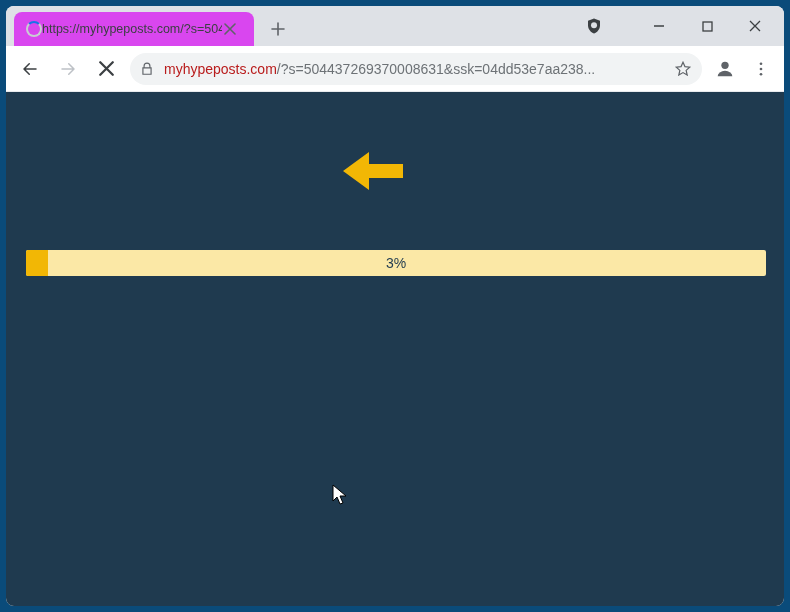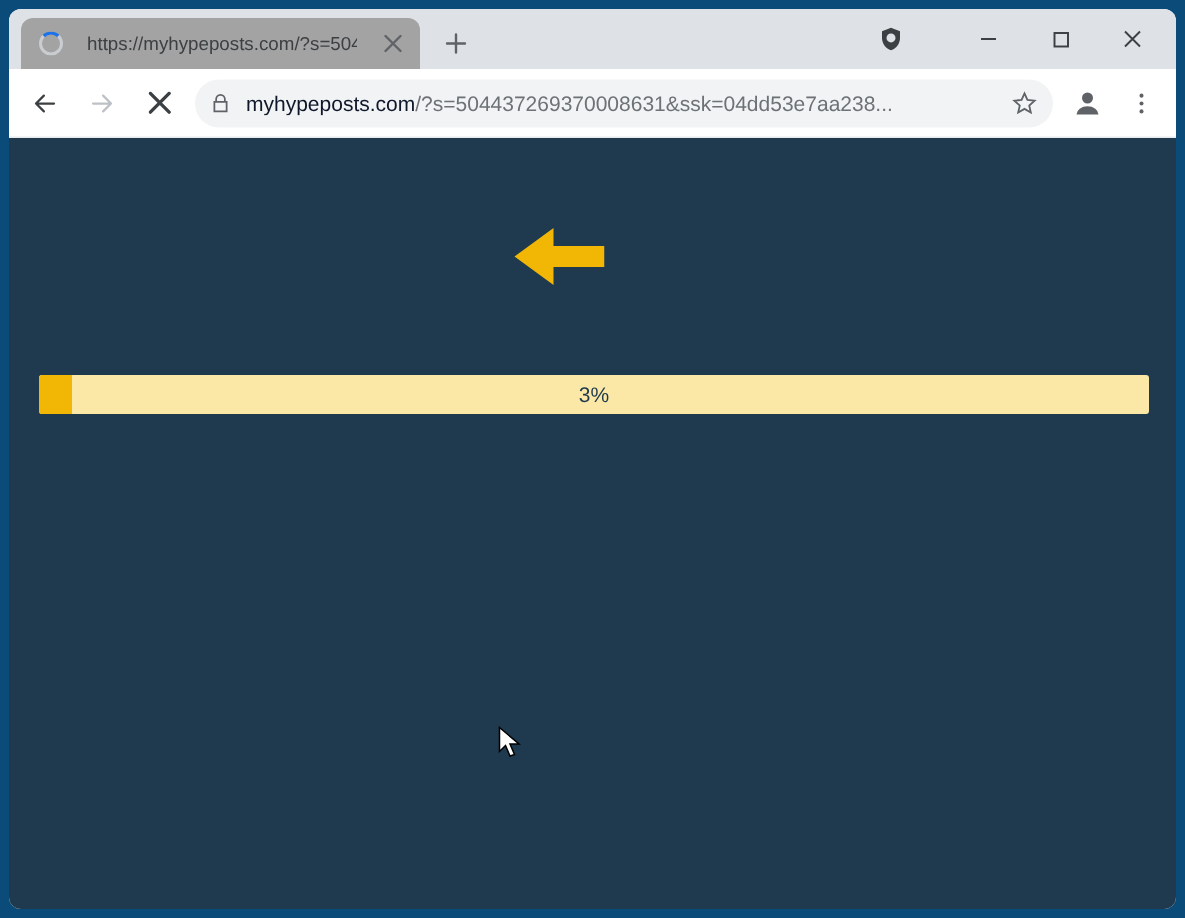--- a/index.html
+++ b/index.html
@@ -1,34 +1,34 @@
 <!DOCTYPE html>
 <html><head>
 <meta charset="utf-8">
 <style>
   * { margin: 0; padding: 0; box-sizing: border-box; }
   html, body { width: 790px; height: 612px; overflow: hidden; font-family: "Segoe UI", Arial, sans-serif; }
   .frame { width: 790px; height: 612px; background: #0a4b7a; padding: 6px; }
   .window { width: 100%; height: 100%; background: #fff; border-radius: 8px; overflow: hidden; position: relative; display: flex; flex-direction: column; }
   .titlebar { height: 40px; background: #dee1e6; display: flex; align-items: flex-end; position: relative; }
-  .tab { background: #a3a3a3; height: 34px; margin-left: 8px; border-radius: 8px 8px 0 0; display: flex; align-items: center; padding: 0 10px 0 12px; gap: 16px; min-width: 240px; position: relative; }
+  .tab { background: #d946ef; height: 34px; margin-left: 8px; border-radius: 8px 8px 0 0; display: flex; align-items: center; padding: 0 10px 0 12px; gap: 0; min-width: 240px; position: relative; }
   .tab-spinner { width: 16px; height: 16px; border: 2px solid #c9cdd2; border-top-color: #1a73e8; border-radius: 50%; }
   .tab-title { font-size: 12.5px; color: #3c4043; white-space: nowrap; overflow: hidden; text-overflow: clip; max-width: 180px; }
   .tab-close { width: 16px; height: 16px; display: flex; align-items: center; justify-content: center; color: #5f6368; cursor: pointer; }
   .new-tab { width: 28px; height: 28px; display: flex; align-items: center; justify-content: center; margin-left: 10px; margin-bottom: 3px; color: #5f6368; cursor: pointer; border-radius: 50%; }
   .win-controls { position: absolute; right: 6px; top: 0; height: 40px; display: flex; align-items: center; gap: 22px; padding-right: 10px; }
   .win-btn { width: 26px; height: 26px; display: flex; align-items: center; justify-content: center; color: #3c4043; cursor: pointer; }
   .shield { position: absolute; right: 180px; top: 10px; width: 20px; height: 20px; display:flex; align-items:center; justify-content:center; color:#3c4043; }
   .toolbar { height: 46px; background: #fff; display: flex; align-items: center; padding: 0 10px; gap: 10px; border-bottom: 1px solid #e8eaed; }
   .nav-btn { width: 28px; height: 28px; display: flex; align-items: center; justify-content: center; color: #5f6368; cursor: pointer; border-radius: 50%; }
   .nav-btn.disabled { color: #bdc1c6; cursor: default; }
   .omnibox { flex: 1; height: 32px; background: #f1f3f4; border-radius: 16px; display: flex; align-items: center; padding: 0 10px; gap: 10px; }
   .lock { color: #5f6368; display:flex; align-items:center; }
   .url { flex:1; font-size: 14px; color: #6d7276; white-space: nowrap; overflow: hidden; }
-  .url .host { color: #0f172a; }
+  .url .host { color: #b91c1c; }
   .star { color: #5f6368; display:flex; cursor:pointer; }
   .avatar { width: 26px; height: 26px; display:flex; align-items:center; justify-content:center; color:#5f6368; cursor:pointer; }
   .menu { width: 26px; height: 26px; display:flex; align-items:center; justify-content:center; color:#5f6368; cursor:pointer; }
   .content { flex:1; background: #1f3a4f; position: relative; }
   .arrow { position: absolute; left: 335px; top: 58px; }
   .progress-wrap { position: absolute; left: 20px; right: 18px; top: 158px; height: 26px; }
   .progress-bg { width: 100%; height: 100%; background: #fbe8a6; border-radius: 2px; position: relative; display:flex; align-items:center; justify-content:center; }
   .progress-fill { position: absolute; left: 0; top: 0; bottom: 0; background: #f2b705; border-radius: 2px 0 0 2px; }
   .progress-text { position: relative; font-size: 14px; color: #1f3a4f; font-weight: 500; }
   .cursor { position: absolute; left: 326px; top: 392px; }

